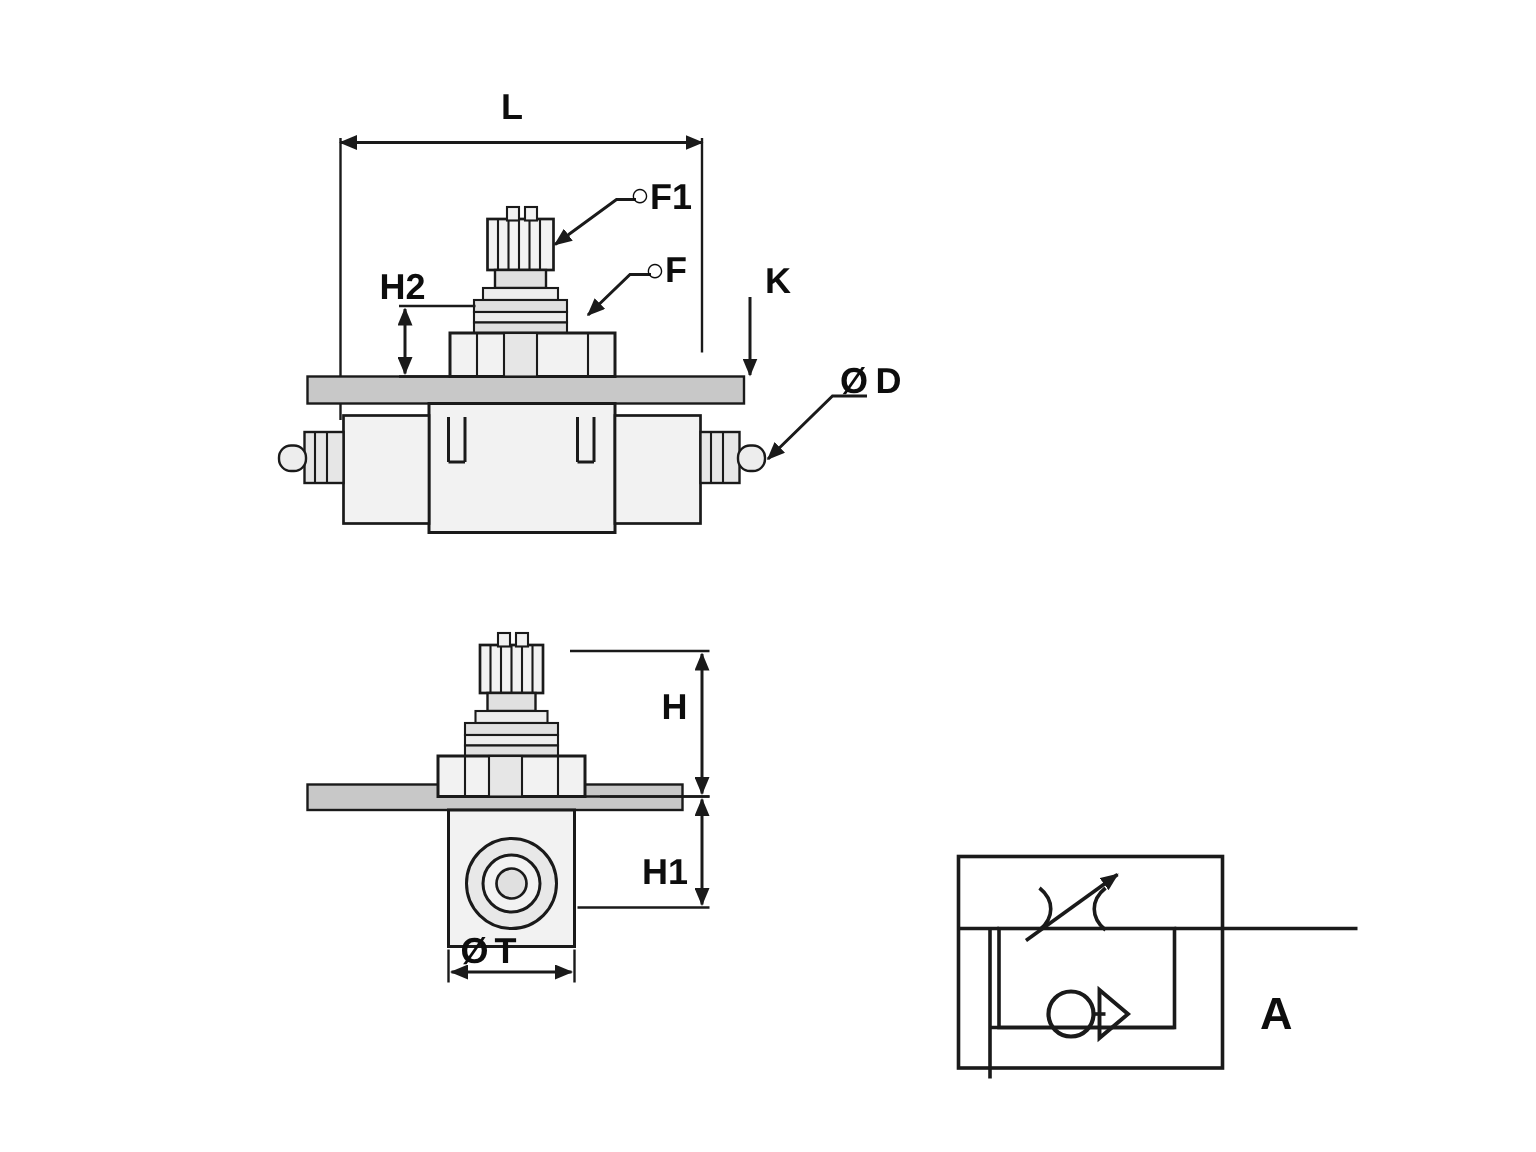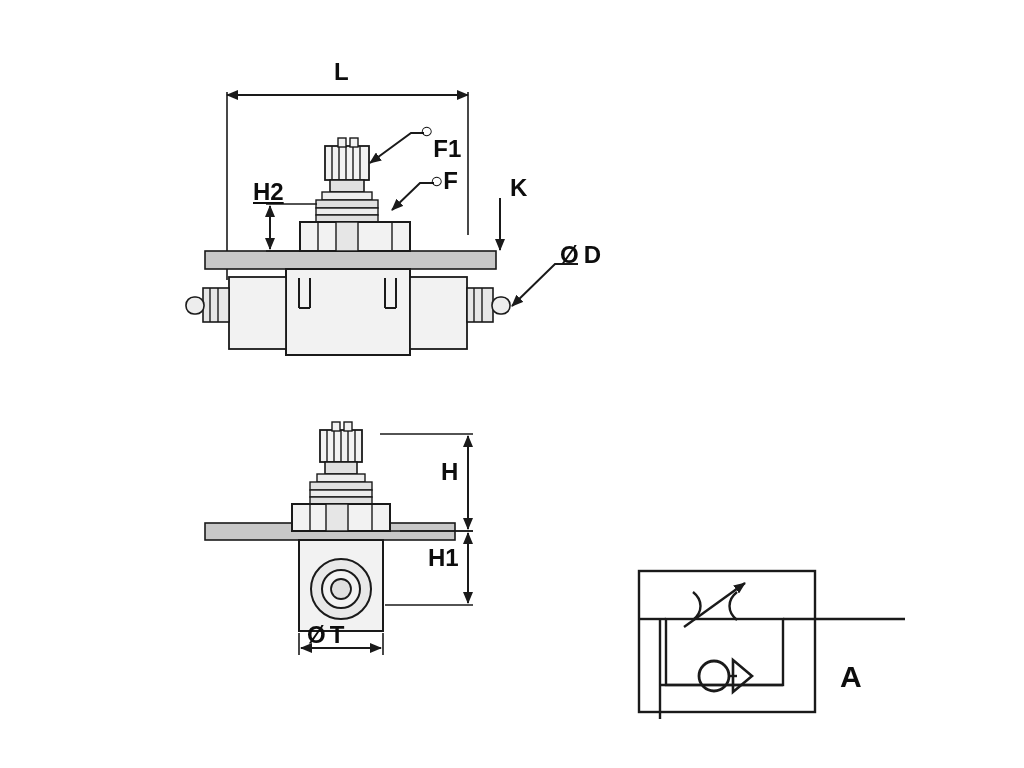--- a/index.html
+++ b/index.html
@@ -207,38 +207,38 @@
 
       <circle cx="714" cy="676" r="15" fill="none" stroke="#1a1a1a" stroke-width="2.8"></circle>
       <path d="M733,660 L733,692 L752,676 z" fill="none" stroke="#1a1a1a" stroke-width="2.6"></path>
       <line x1="729" y1="676" x2="737" y2="676" stroke="#1a1a1a" stroke-width="2.4"></line>
     </g>
   </svg>
 
   <div class="lbl sz24" style="left:334px; top:60px;">L</div>
 
   <div style="position:absolute; left:420px; top:118px;">
-    <span class="lbl sz22" style="position:relative; left:0; top:0;">○</span><span class="lbl sz24" style="position:relative; left:0; top:19px;">F1</span>
-  </div>
-
-  <div class="lbl sz24" style="left:253px; top:180px;text-decoration:underline;">H2</div>
+    <span class="lbl sz22" style="position:relative; left:0; top:0;">○</span><span class="lbl sz24" style="position:relative; left:0; top:2px;">F1</span>
+  </div>
+
+  <div class="lbl sz24" style="left:253px; top:180px;">H2</div>
 
   <div style="position:absolute; left:430px; top:168px;">
     <span class="lbl sz22" style="position:relative;">○</span><span class="lbl sz24" style="position:relative; top:1px;">F</span>
   </div>
 
   <div class="lbl sz24" style="left:510px; top:176px;">K</div>
 
   <div style="position:absolute; left:560px; top:243px;">
     <span class="lbl sz24" style="position:relative;">Ø</span><span class="lbl sz24" style="position:relative; margin-left:5px;">D</span>
   </div>
 
   <div class="lbl sz24" style="left:441px; top:460px;">H</div>
 
-  <div class="lbl sz24" style="left:428px; top:546px;">H1</div>
+  <div class="lbl sz24" style="left:428px; top:570px;">H1</div>
 
   <div style="position:absolute; left:307px; top:623px;">
     <span class="lbl sz24" style="position:relative;">Ø</span><span class="lbl sz24" style="position:relative; margin-left:4px;">T</span>
   </div>
 
   <div class="lbl sz30" style="left:840px; top:662px;">A</div>
 
 </div>
 
 </body></html>

